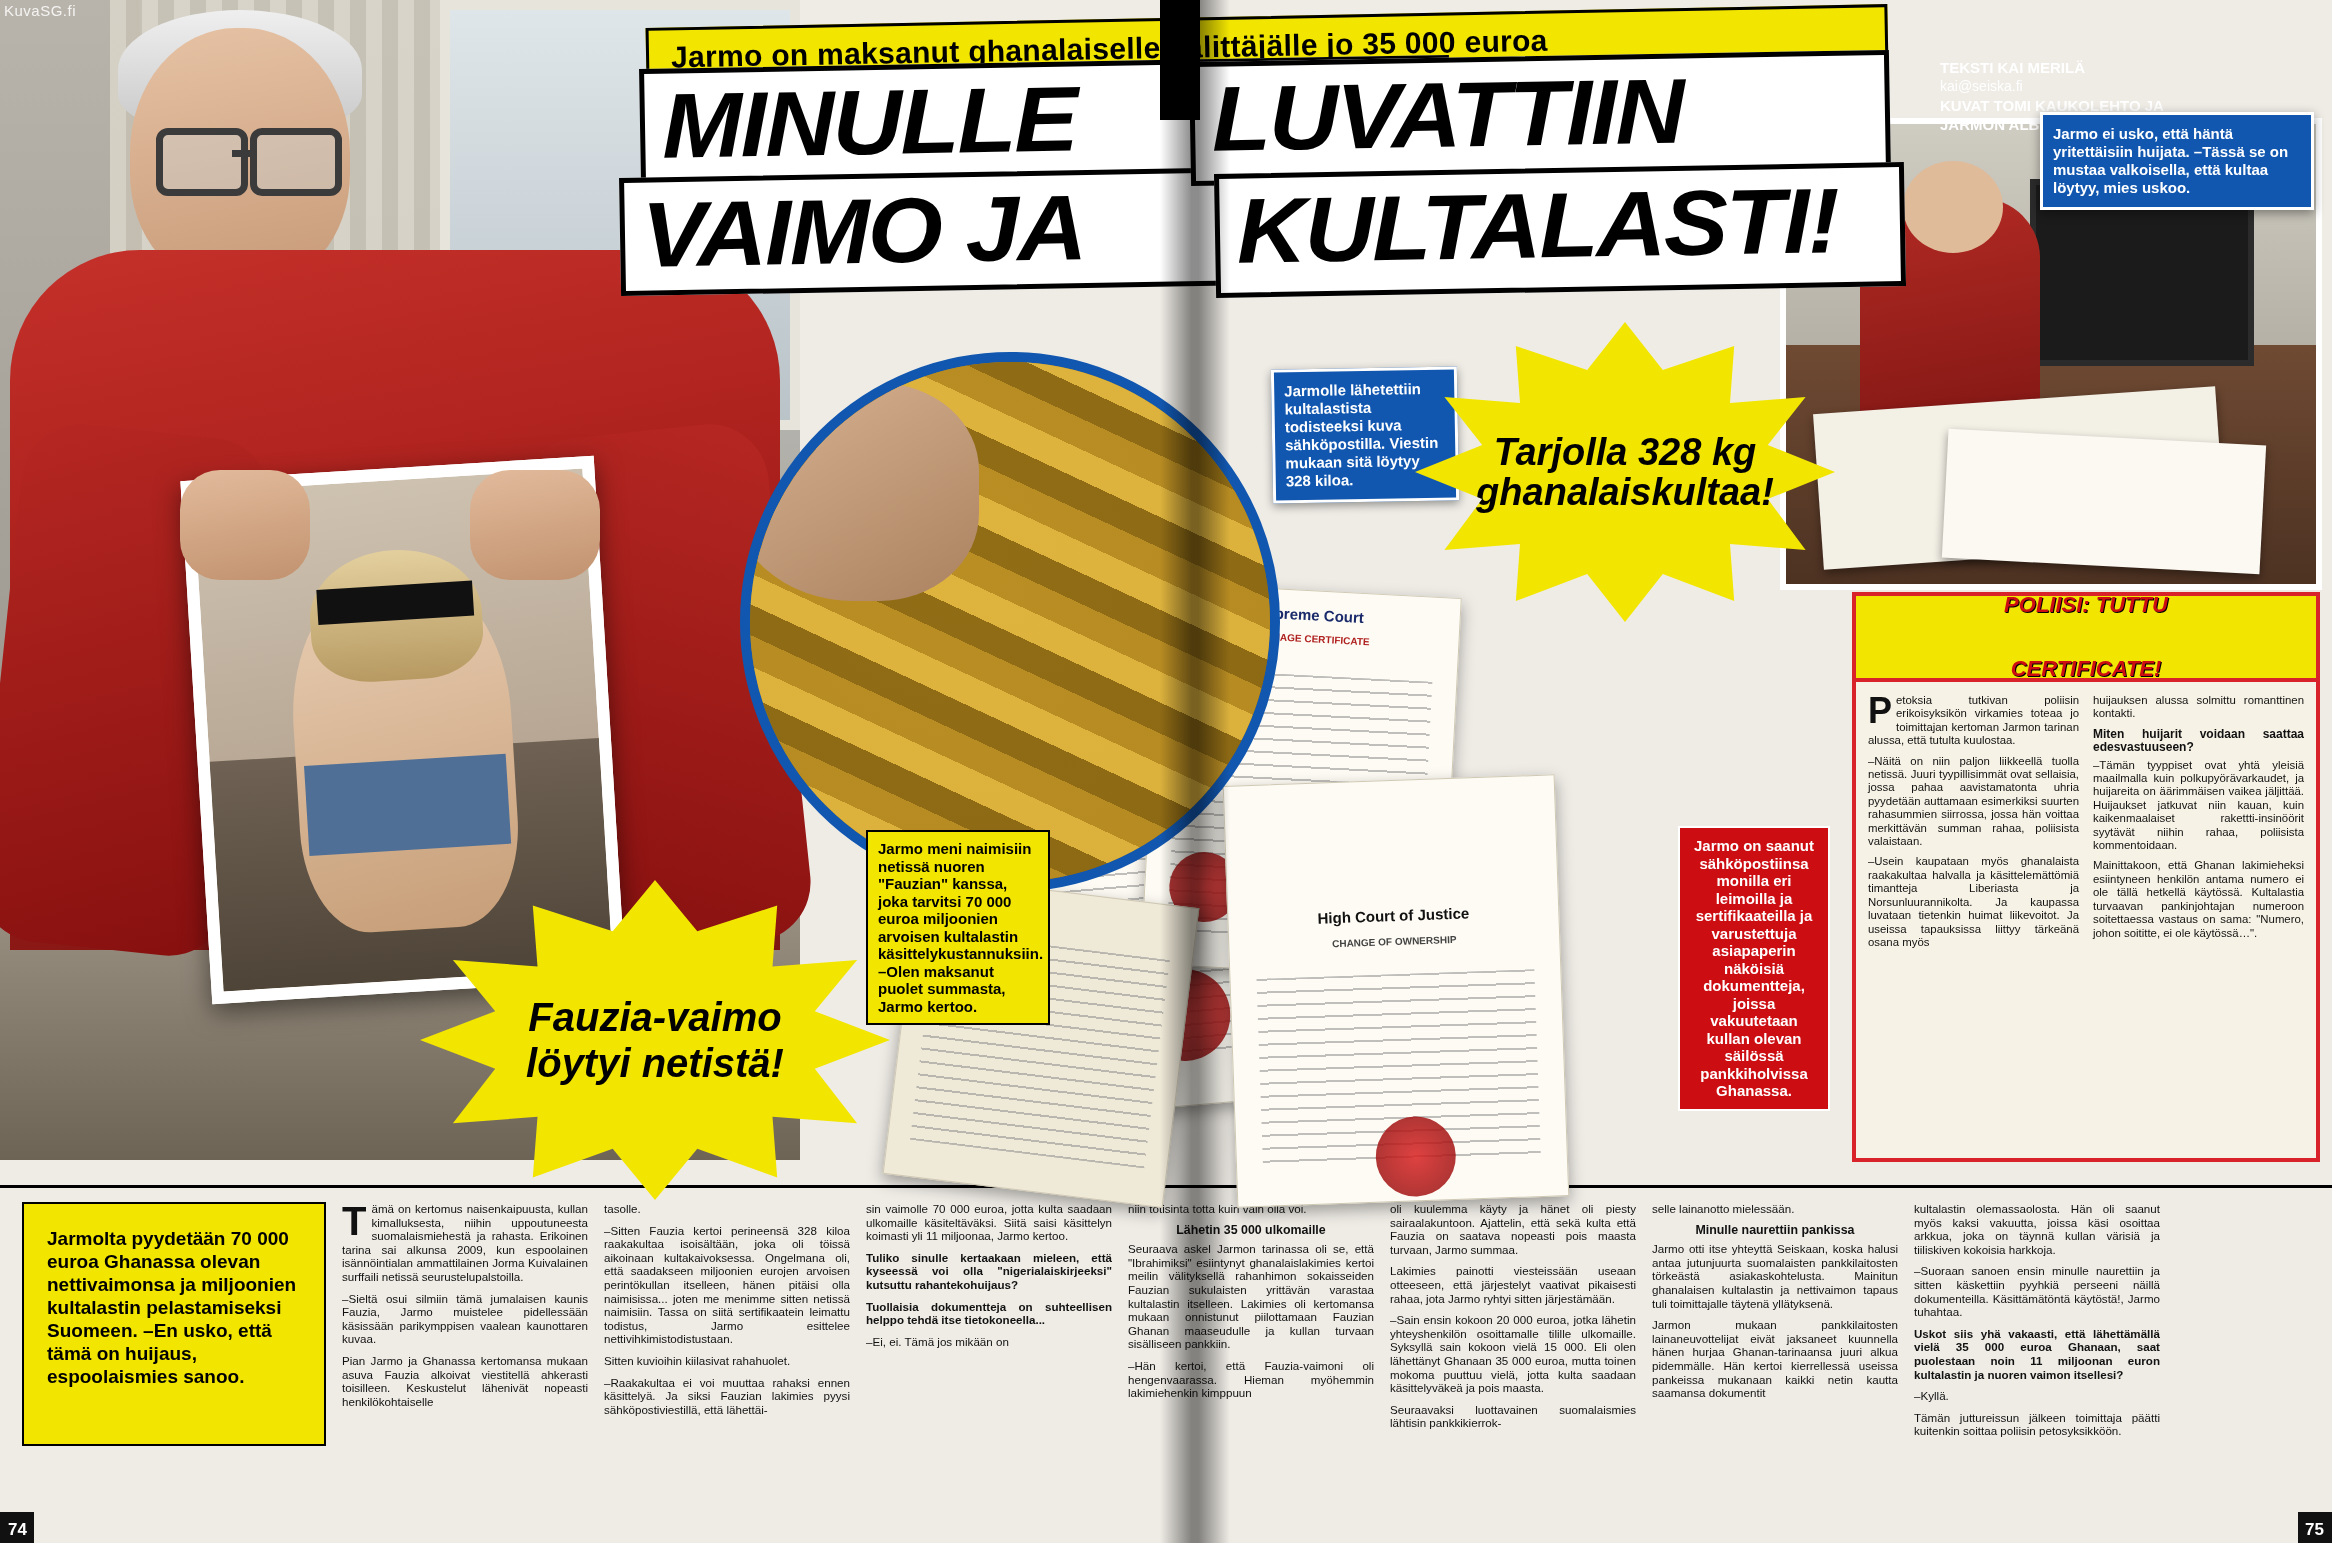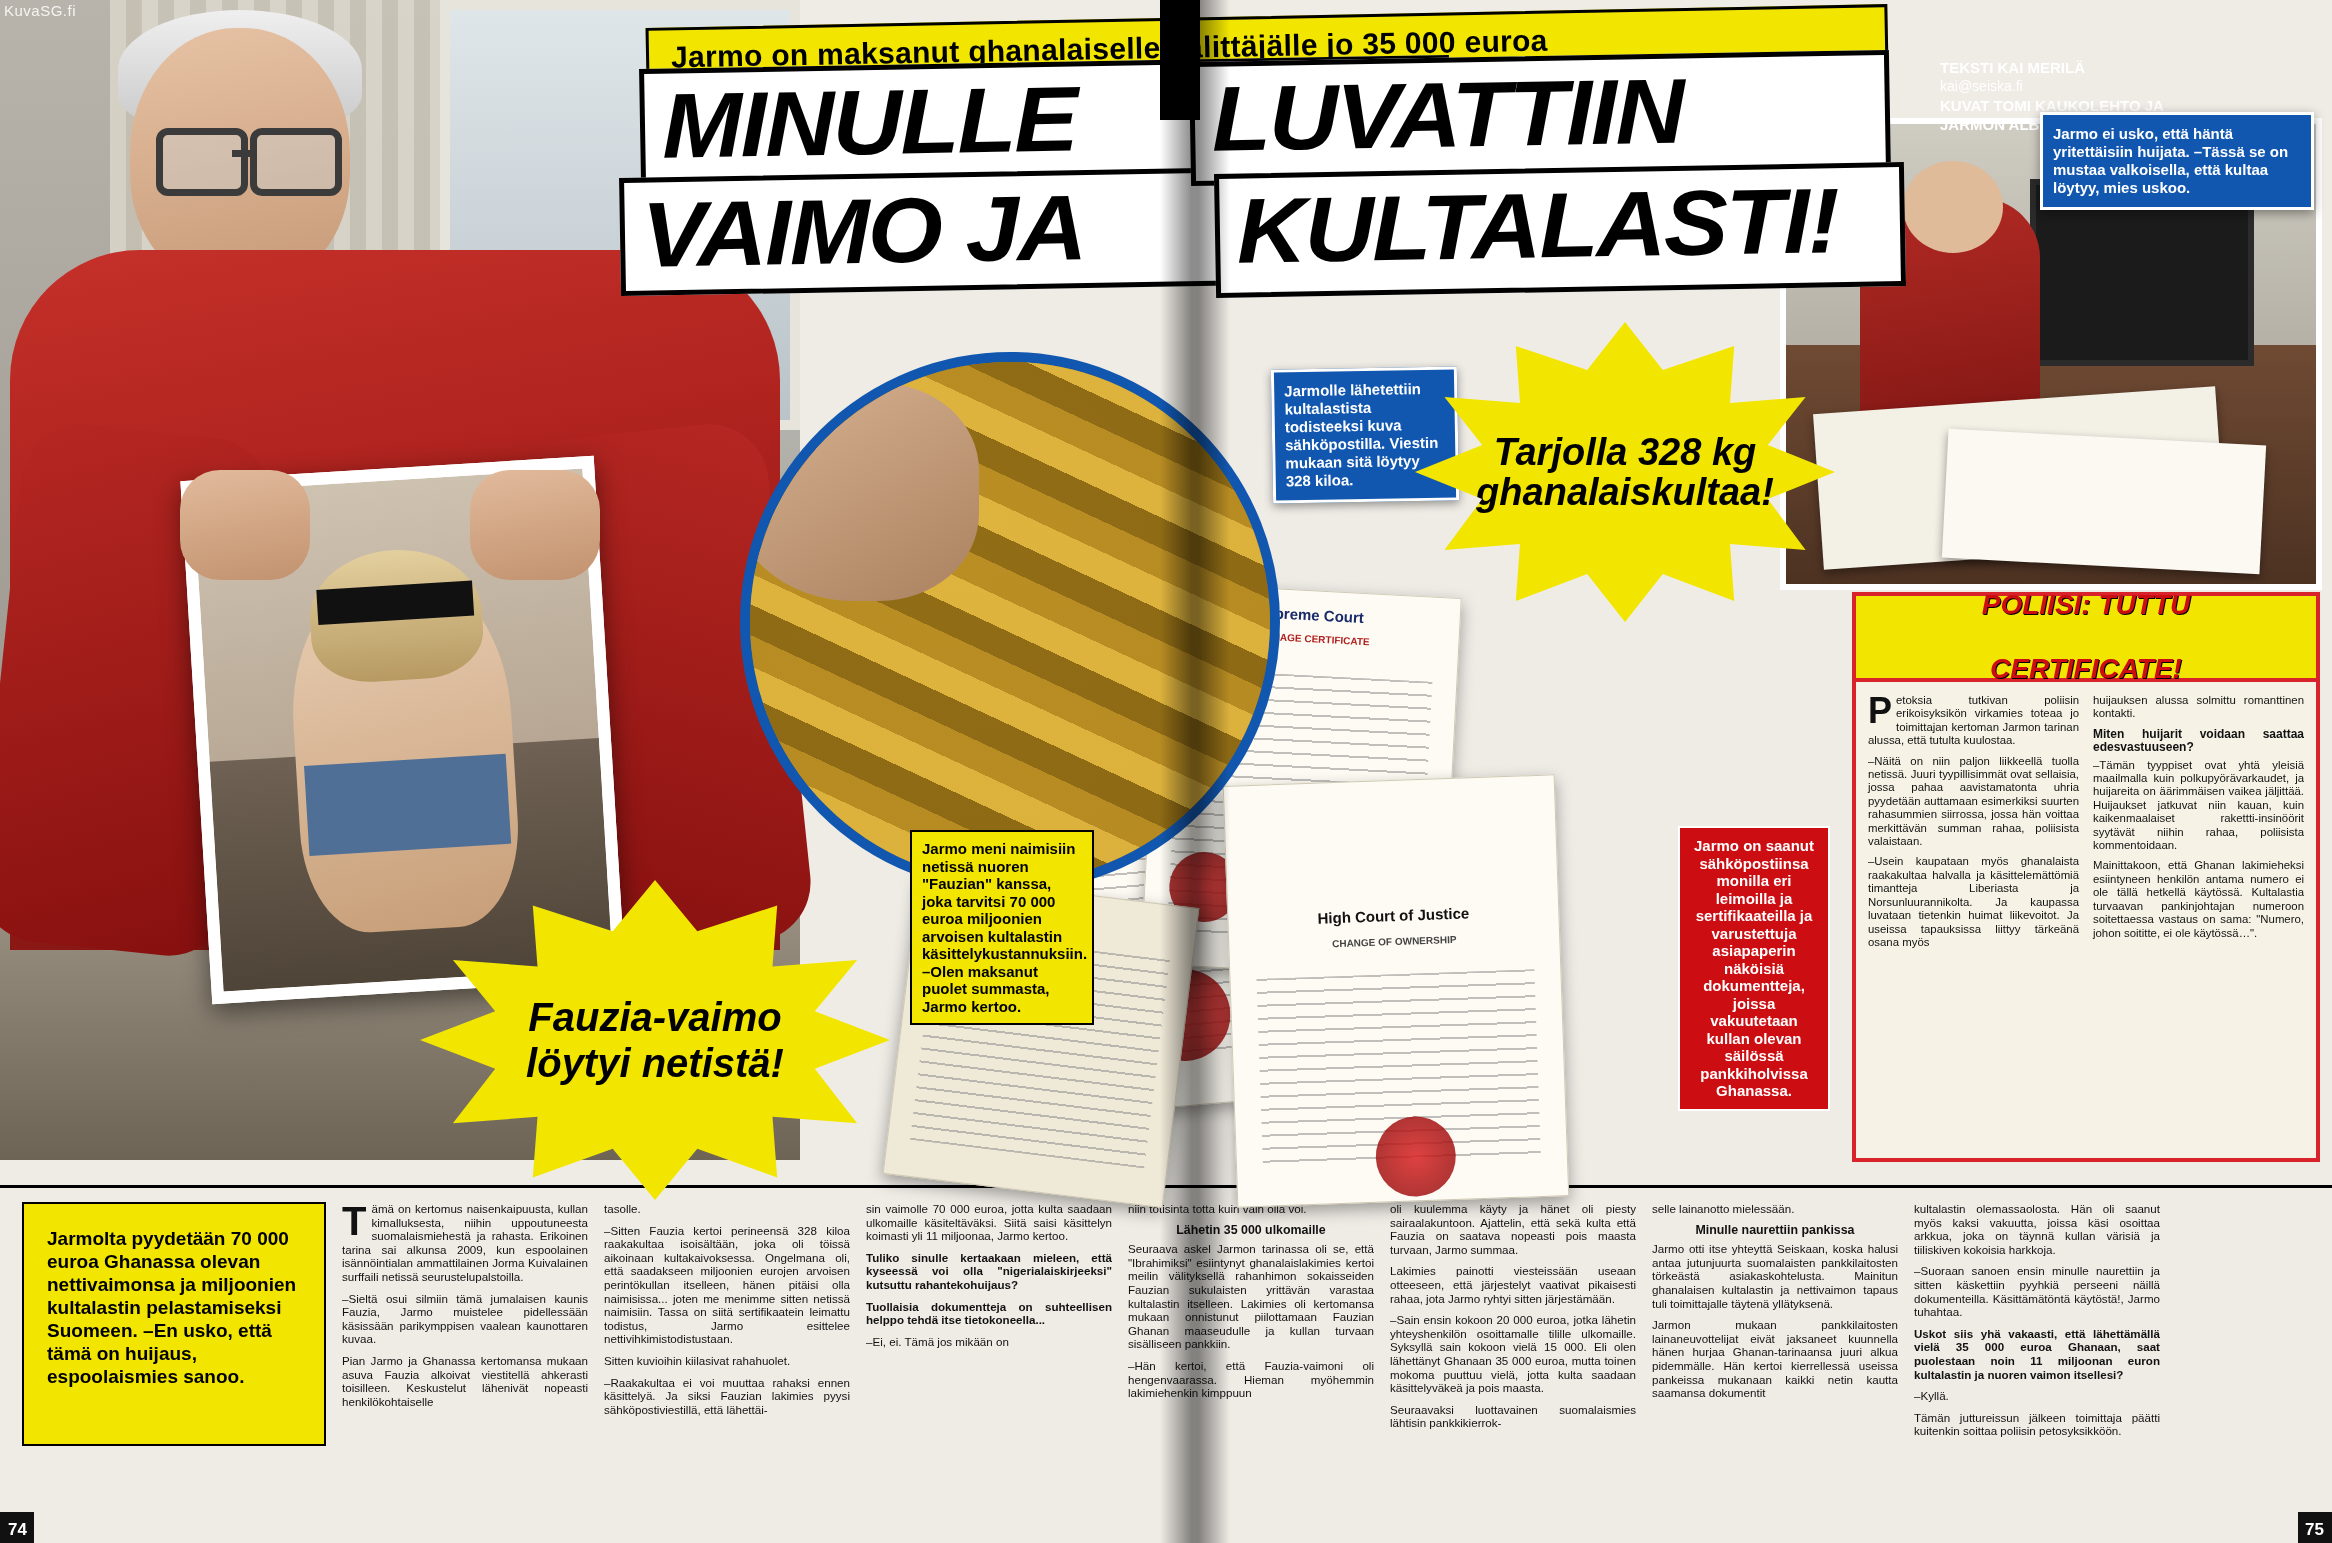--- a/index.html
+++ b/index.html
@@ -106,31 +106,31 @@
   .starTxt{position:absolute;inset:0;display:flex;flex-direction:column;align-items:center;justify-content:center;text-align:center;
     font-weight:bold;font-style:italic;color:#000;}
   .star1{left:420px;top:880px;width:470px;height:320px;}
   .star1 .starTxt{font-size:40px;line-height:46px;}
   .star2{left:1415px;top:322px;width:420px;height:300px;}
   .star2 .starTxt{font-size:38px;line-height:40px;}
 
   
   .noteYellow{background:#f2e600;border:2px solid #000;z-index:24;}
   .noteYellow p{margin:0;padding:8px 10px;font-size:15px;line-height:17.5px;font-weight:bold;color:#000;}
-  .ny1{left:866px;top:830px;width:180px;margin-left:44px;}
+  .ny1{left:866px;top:830px;width:180px;}
 
   
   .redBox{background:#cc0d12;border:2px solid #fff;color:#fff;z-index:24;}
   .redBox p{margin:0;padding:9px 10px;font-size:15px;line-height:17.5px;font-weight:bold;}
   .rb1{left:1678px;top:826px;width:148px;text-align:center;}
 
   
   .policeBox{left:1852px;top:592px;width:460px;height:562px;background:#f6f2e5;border:4px solid #d9232a;z-index:25;}
   .policeHead{height:82px;background:#f2e600;border-bottom:4px solid #d9232a;display:flex;align-items:center;justify-content:center;}
-  .policeHead span{display:block;color:#cc0d12;font-weight:bold;font-style:italic;font-size:28px;line-height:32px;text-align:center;text-shadow:1px 1px 0 #000;}
+  .policeHead span{display:block;color:#cc0d12;font-weight:bold;font-style:italic;font-size:22px;line-height:32px;text-align:center;text-shadow:1px 1px 0 #000;}
   .policeCols{display:flex;gap:14px;padding:12px 12px 6px 12px;}
   .policeCols .col{width:50%;font-size:11.4px;line-height:13.4px;color:#111;text-align:justify;}
   .policeCols .col p{margin:0 0 7px 0;}
   .policeCols .col .sub{font-weight:bold;font-size:12px;margin-bottom:4px;display:block;}
   .dropcap{float:left;font-size:36px;line-height:30px;font-weight:bold;padding:2px 4px 0 0;}
 
   
   .bodyArea{left:0;top:1185px;width:2332px;height:358px;background:#efece6;border-top:3px solid #000;}
   .bodyCols{display:flex;gap:16px;padding:14px 22px 0 22px;}
   .bcol{width:246px;font-size:11.6px;line-height:13.6px;color:#111;text-align:justify;}

